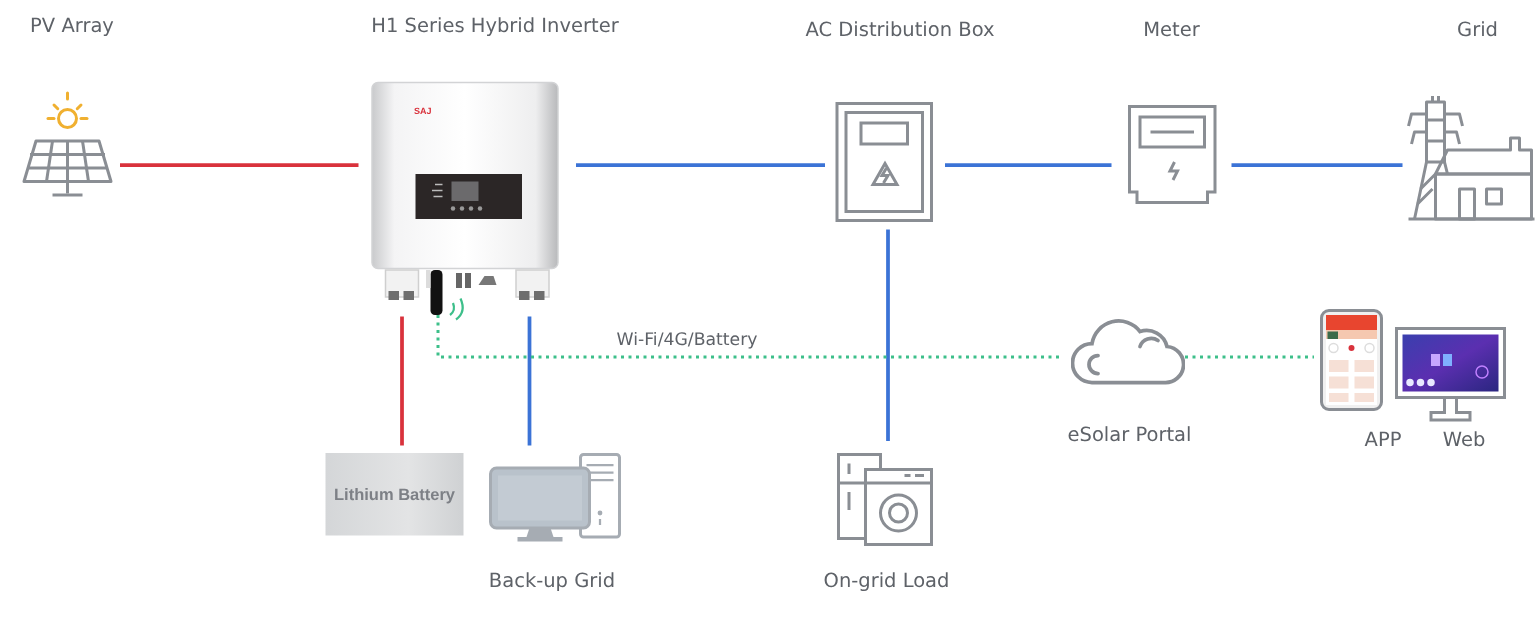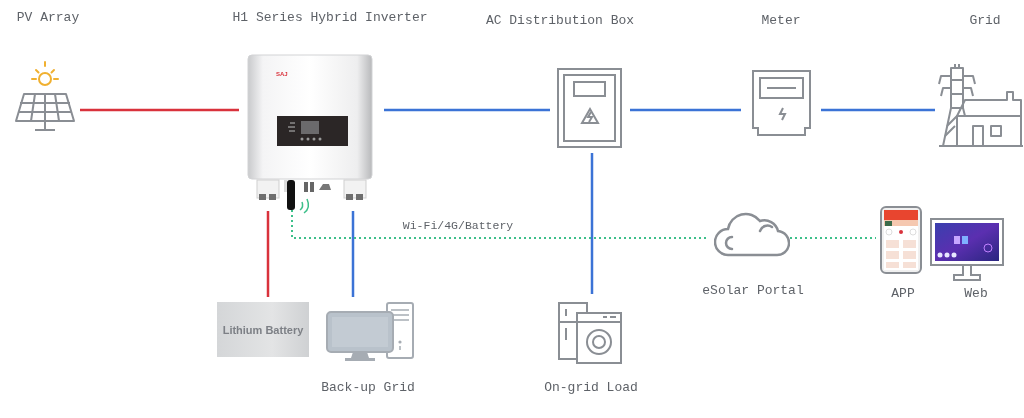--- a/index.html
+++ b/index.html
@@ -1,17 +1,17 @@
 <!DOCTYPE html>
 <html><head>
 <meta charset="utf-8">
 <style>
   html, body { margin: 0; padding: 0; background: #ffffff; }
   body { width: 1024px; height: 418px; position: relative; overflow: hidden; font-family: "DejaVu Sans", sans-serif; }
-  .label { position: absolute; color: #5e6268; font-size: 13px; white-space: nowrap; transform: translateX(-50%); font-family: Liberation Mono, monospace; }
+  .label { position: absolute; color: #5e6268; font-size: 13px; white-space: nowrap; transform: translateX(-50%); }
   .label.sm { font-size: 11.5px; }
   .abs { position: absolute; }
   svg.wires { position: absolute; left: 0; top: 0; }
   .battery { position: absolute; left: 217px; top: 302px; width: 92px; height: 55px;
     background: linear-gradient(90deg, #d4d6d8 0%, #e3e4e5 60%, #cfd1d3 100%);
     display: flex; align-items: center; justify-content: center;
     color: #7d8086; font-family: "Liberation Sans", sans-serif; font-weight: bold; font-size: 11px; }
 </style>
 </head>
 <body>
@@ -23,21 +23,21 @@
   <line x1="821" y1="110" x2="935" y2="110" stroke="#3b73d6" stroke-width="2.5"></line>
   <line x1="268" y1="211" x2="268" y2="297" stroke="#d9323c" stroke-width="2.5"></line>
   <line x1="353" y1="211" x2="353" y2="297" stroke="#3b73d6" stroke-width="2.5"></line>
   <line x1="592" y1="153" x2="592" y2="294" stroke="#3b73d6" stroke-width="2.5"></line>
   <polyline points="292,200 292,238 708,238" fill="none" stroke="#3dbf8a" stroke-width="2" stroke-dasharray="2,3"></polyline>
   <line x1="790" y1="238" x2="876" y2="238" stroke="#3dbf8a" stroke-width="2" stroke-dasharray="2,3"></line>
 </svg>
 
 <div class="label" style="left:48px; top:10px;">PV Array</div>
 <div class="label" style="left:312px; top:10px;padding-left:36px;">H1 Series Hybrid Inverter</div>
-<div class="label" style="left:560px; top:13px;">AC Distribution Box</div>
+<div class="label" style="left:600px; top:13px;">AC Distribution Box</div>
 <div class="label" style="left:781px; top:13px;text-align:center;">Meter</div>
 <div class="label" style="left:985px; top:13px;">Grid</div>
 
 <svg class="abs" style="left:10px; top:58px;" width="70" height="78" viewBox="0 0 70 78">
   <g stroke="#f0b030" stroke-width="2" fill="none" stroke-linecap="round">
     <circle cx="35" cy="21" r="6"></circle>
     <line x1="35" y1="4" x2="35" y2="8"></line>
     <line x1="22" y1="21" x2="26" y2="21"></line>
     <line x1="44" y1="21" x2="48" y2="21"></line>
     <line x1="26" y1="12" x2="28.5" y2="14.5"></line>
@@ -217,14 +217,14 @@
   <g stroke="#8a8e94" stroke-width="2" fill="none">
       <path d="M33 47 V57 H24 V62 H50 V57 H41 V47"></path>
     </g>
 </svg>
 
 <div class="label sm" style="left:458px; top:219px;">Wi-Fi/4G/Battery</div>
 
 <div class="label" style="left:368px; top:380px;">Back-up Grid</div>
 <div class="label" style="left:591px; top:380px;">On-grid Load</div>
 <div class="label" style="left:753px; top:283px;">eSolar Portal</div>
-<div class="label" style="left:903px; top:286px;text-align:center;">APP</div>
+<div class="label" style="left:922px; top:286px;text-align:center;">APP</div>
 <div class="label" style="left:976px; top:286px;">Web</div>
 
 </body></html>

